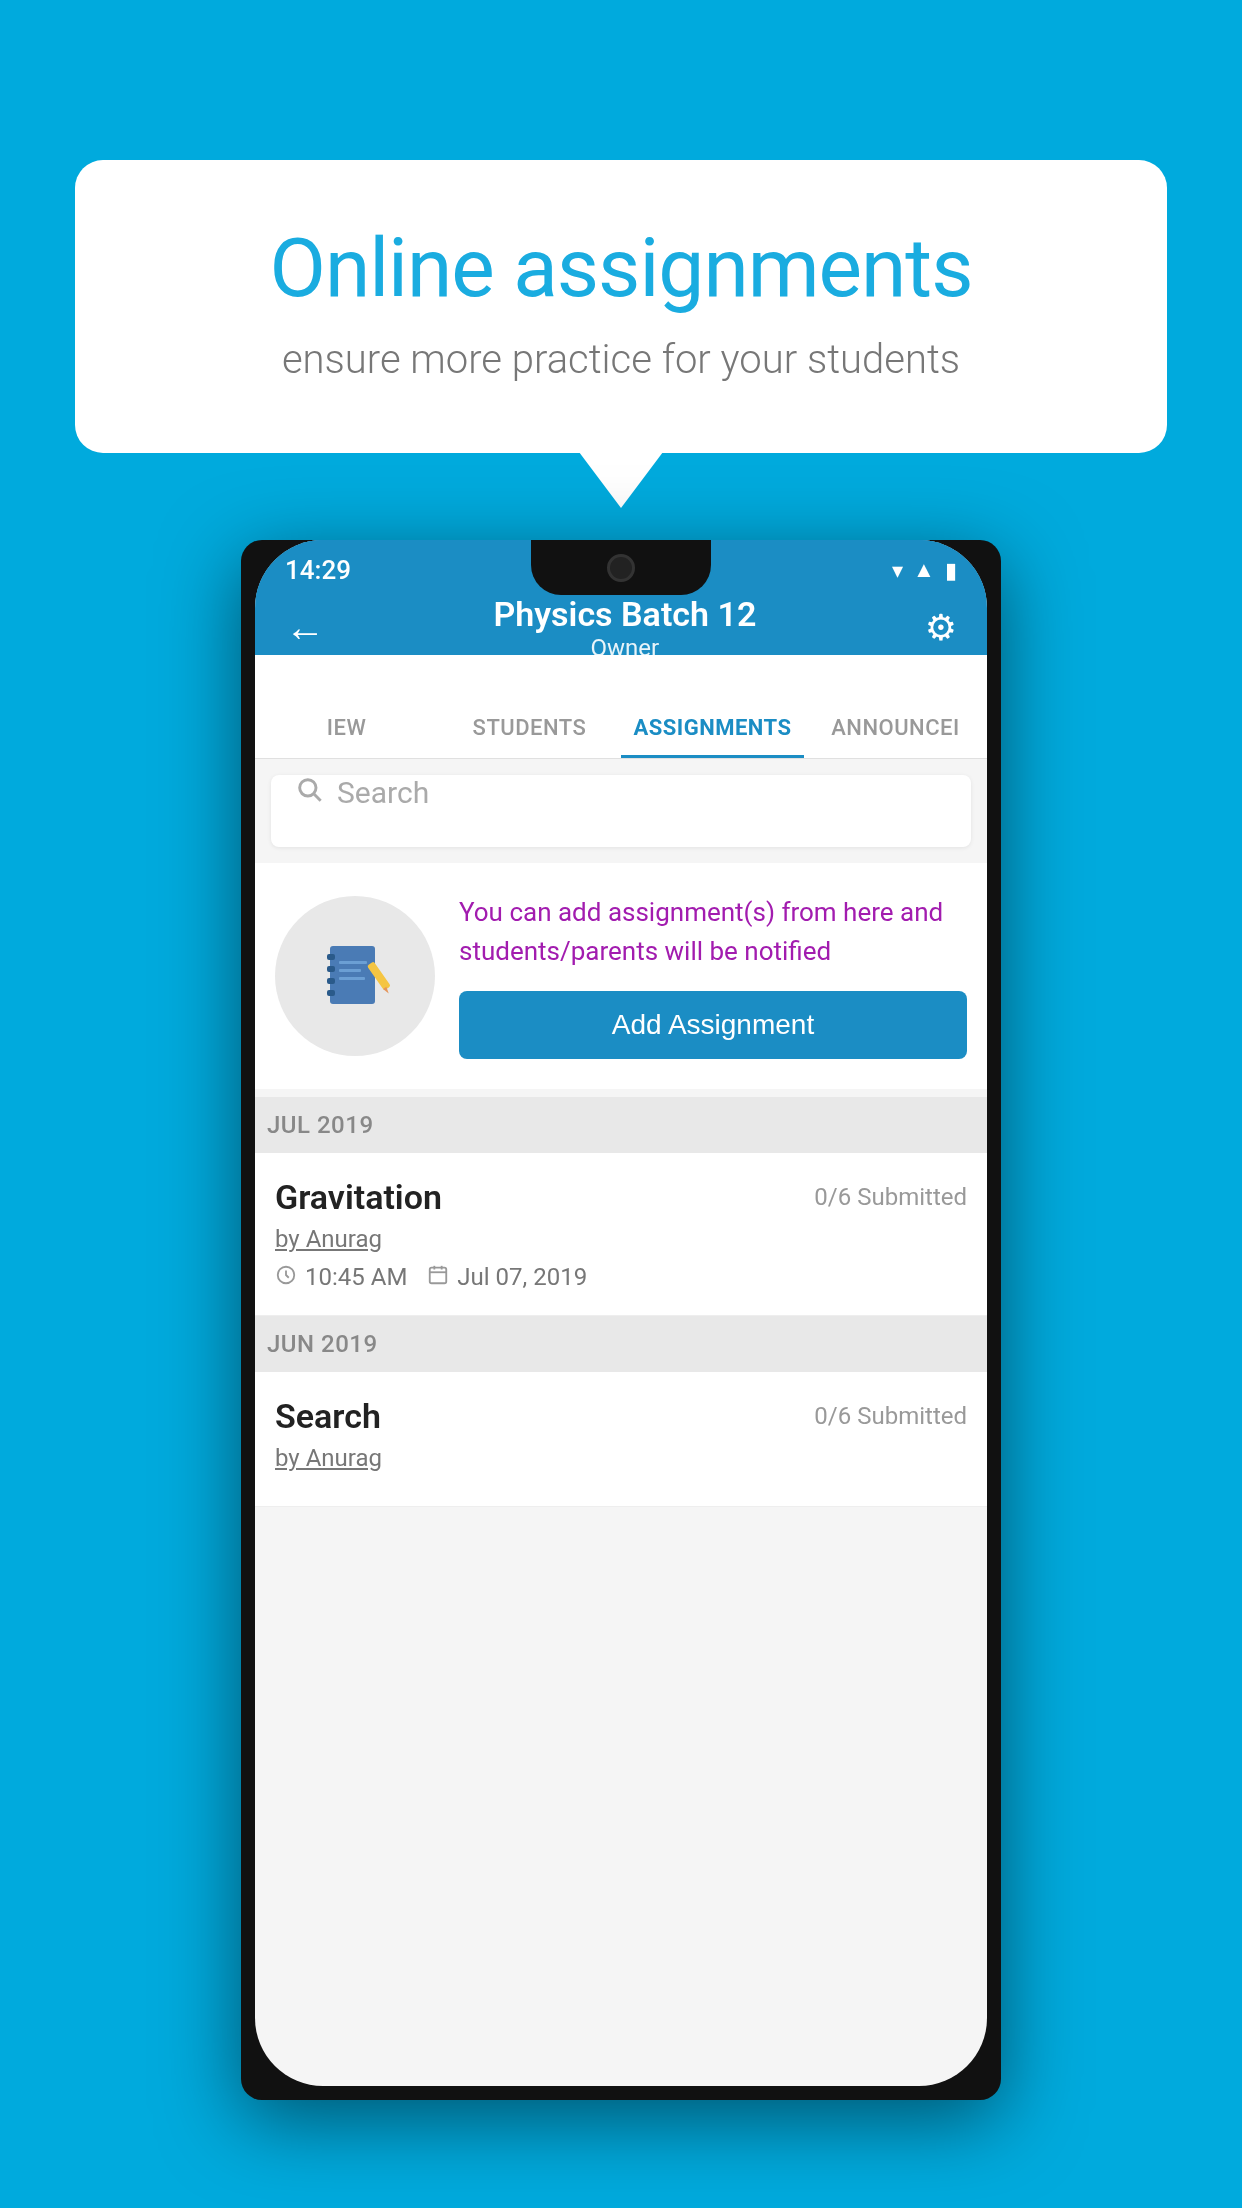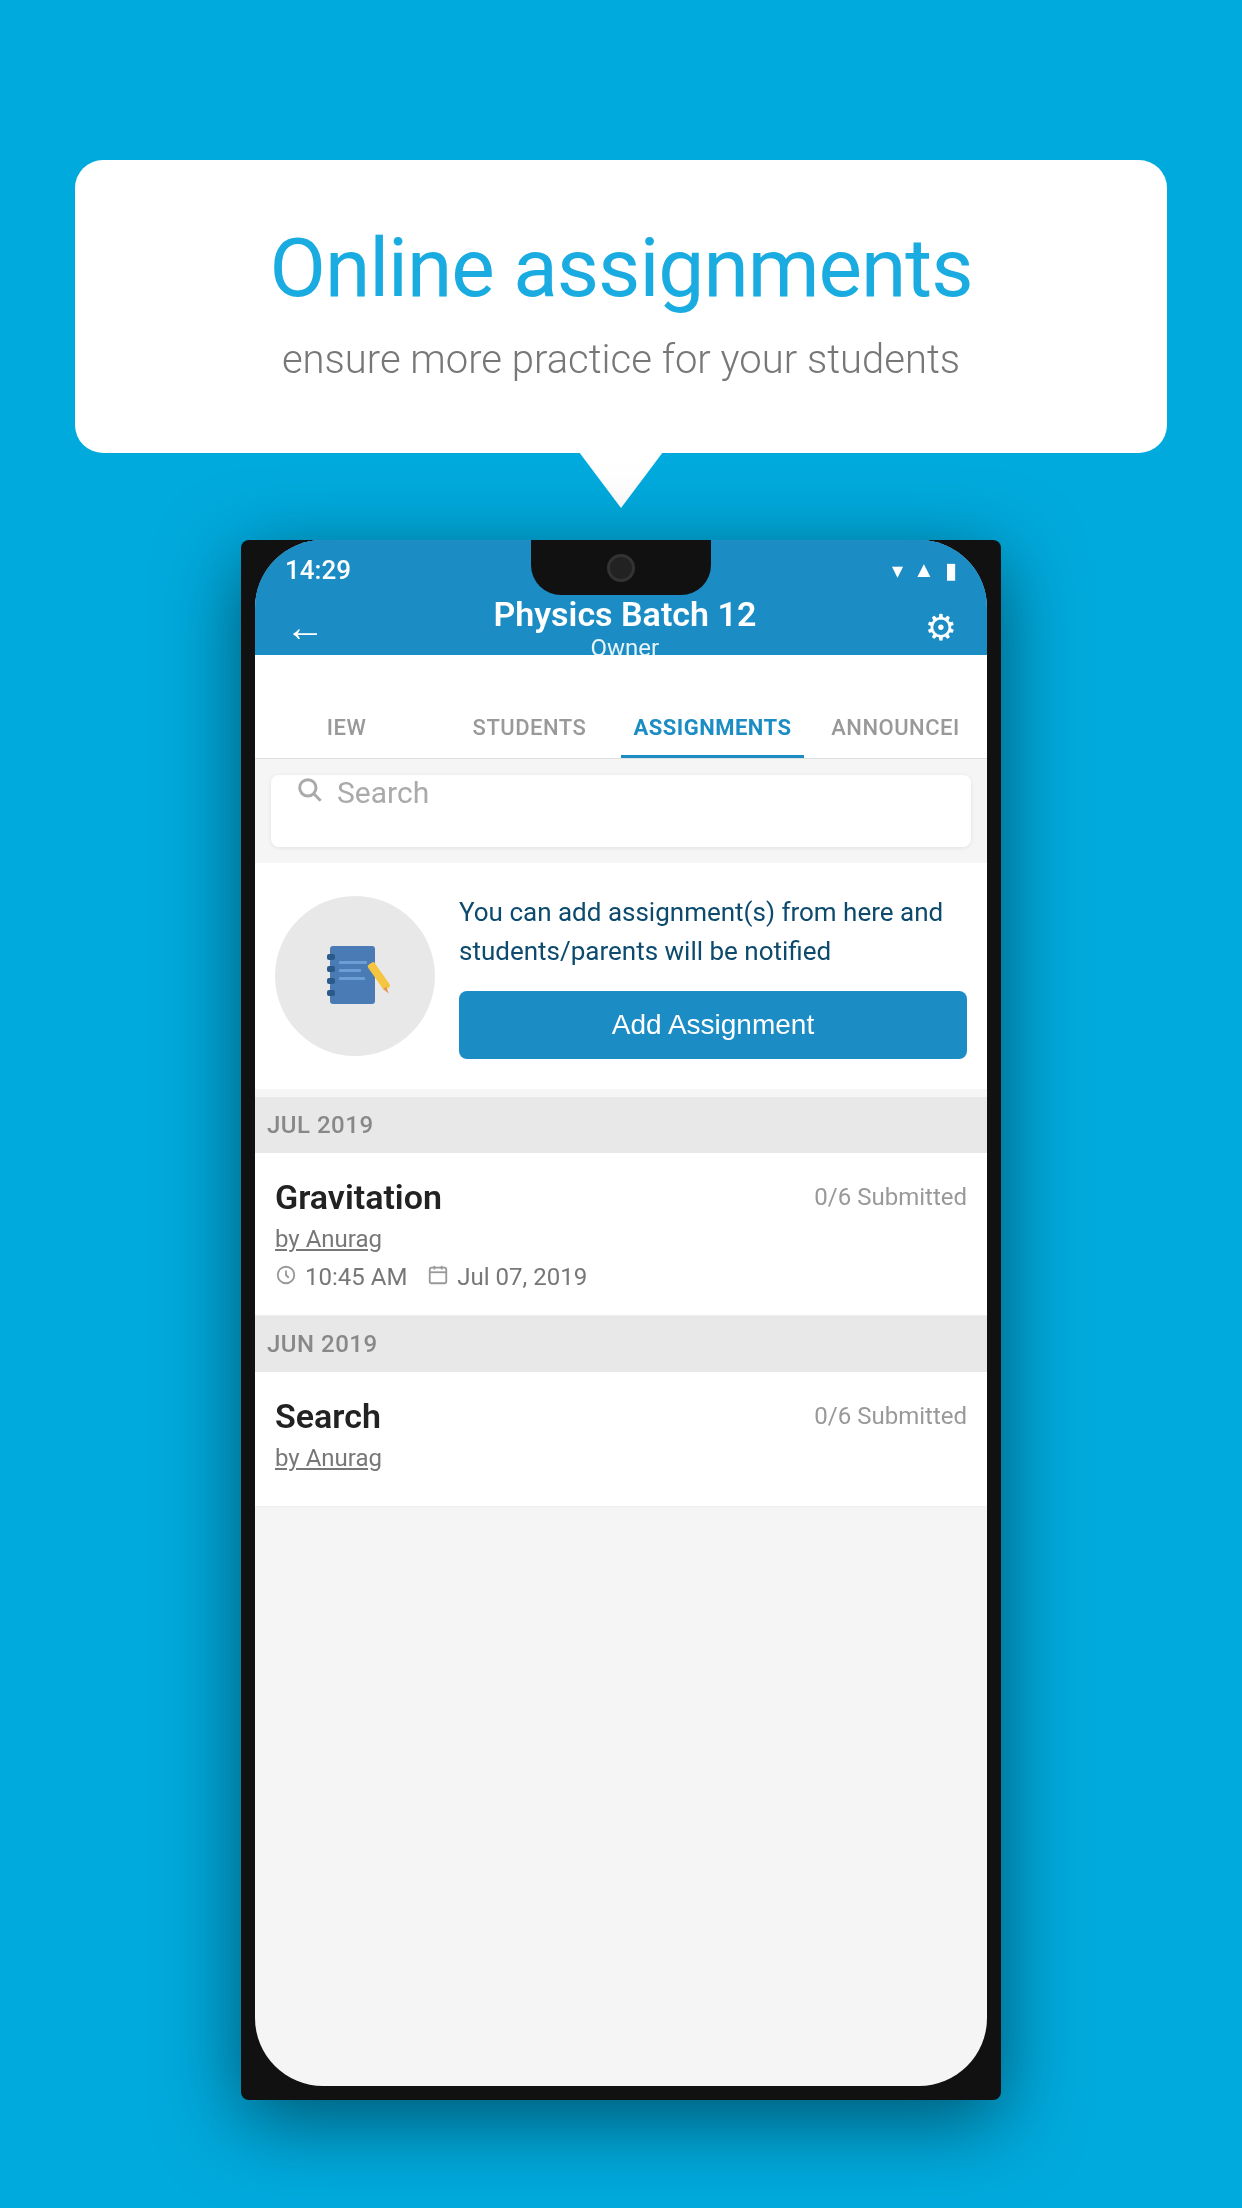--- a/index.html
+++ b/index.html
@@ -61,21 +61,21 @@
     .phone-wrapper {
       position: absolute;
       top: 540px;
       left: 50%;
       transform: translateX(-50%);
       width: 760px;
     }
 
     .phone {
       background: #111;
-      border-radius: 8px;
+      border-radius: 21px;
       width: 760px;
       height: 1560px;
       position: relative;
       box-shadow: 0 20px 80px rgba(0,0,0,0.5);
       overflow: hidden;
     }
 
     
     .phone-notch {
       position: absolute;
@@ -251,21 +251,21 @@
       justify-content: center;
       flex-shrink: 0;
     }
 
     .promo-text {
       flex: 1;
     }
 
     .promo-description {
       font-size: 26px;
-      color: #0c4a6e;
+      color: #a21caf;
       line-height: 1.5;
       margin-bottom: 20px;
     }
 
     .add-assignment-btn {
       background: #1B8DC4;
       color: white;
       border: none;
       border-radius: 8px;
       padding: 18px 30px;

